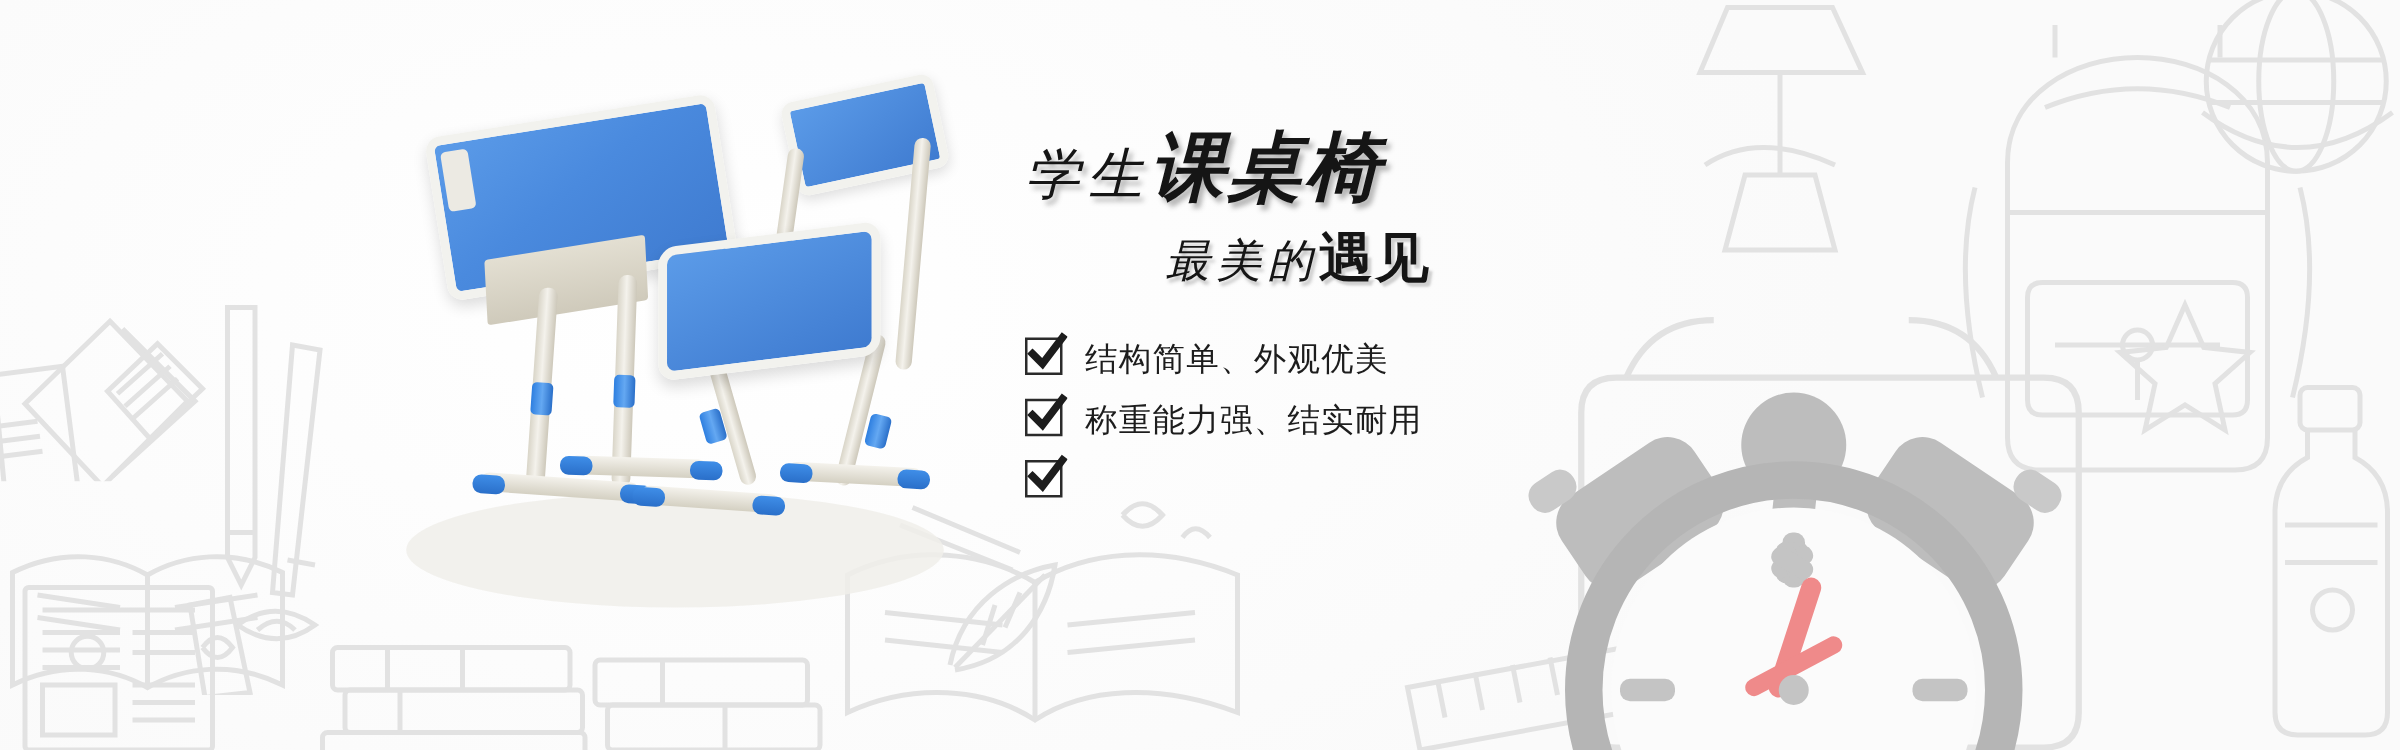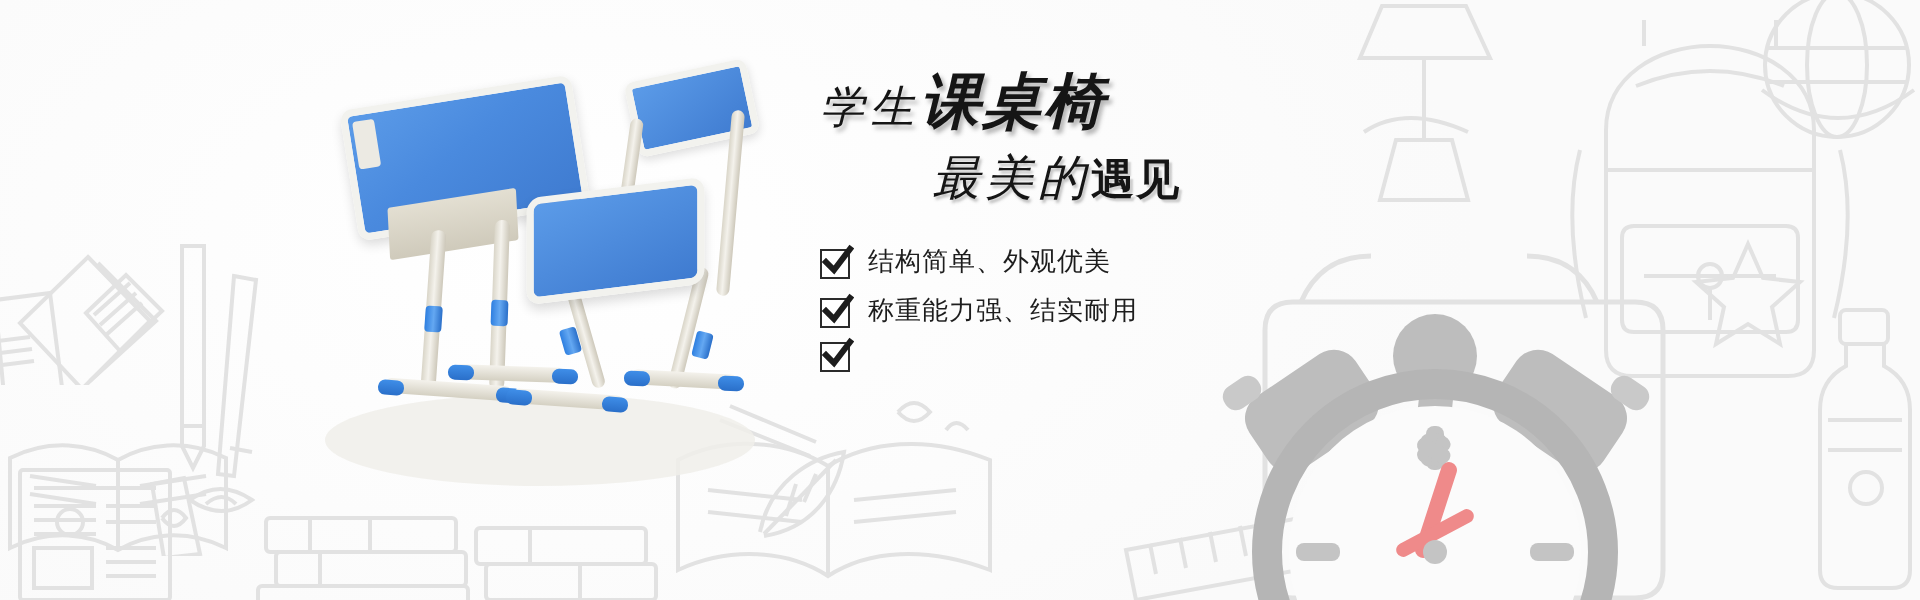--- a/index.html
+++ b/index.html
@@ -70,41 +70,41 @@
     background:linear-gradient(160deg,#5b9be8,#3f7bd0);
     border:7px solid #f2f2ee;border-radius:14px;transform:rotate(-7deg) skewX(-7deg);
     box-shadow:0 6px 12px rgba(0,0,0,.14);
   }
   .chair-rail{
     position:absolute;width:13px;background:linear-gradient(90deg,#d9d5c8,#f4f2ec 45%,#cdc8ba);
     border-radius:7px;
   }
 
   
-  .copy{position:absolute;left:820px;top:72px;width:480px;}
+  .copy{position:absolute;left:820px;top:104px;width:480px;}
   .head-line1{
     font-family:"Liberation Serif","DejaVu Serif",serif;
     font-size:56px;line-height:1;color:#151515;white-space:nowrap;
     text-shadow:3px 4px 4px rgba(90,90,90,.45);
   }
   .head-line1 .pre{font-size:44px;letter-spacing:6px;font-style:italic;}
   .head-line1 .key{font-size:60px;font-weight:bold;font-style:italic;letter-spacing:2px;}
   .head-line2{
     margin-top:14px;padding-left:112px;white-space:nowrap;
     font-family:"Liberation Serif","DejaVu Serif",serif;color:#151515;
   }
-  .head-line2 .pre{font-size:48px;font-style:italic;letter-spacing:5px;text-shadow:2px 3px 3px rgba(90,90,90,.4);}
+  .head-line2 .pre{font-size:36px;font-style:italic;letter-spacing:5px;text-shadow:2px 3px 3px rgba(90,90,90,.4);}
   .head-line2 .key{
     font-family:"Liberation Sans","DejaVu Sans",sans-serif;
     font-size:43px;font-weight:bold;letter-spacing:2px;
     text-shadow:3px 3px 2px rgba(120,120,120,.35);
   }
 
   .features{margin-top:34px;}
-  .feat{display:flex;align-items:flex-end;margin-bottom:14px;}
+  .feat{display:flex;align-items:flex-start;margin-bottom:14px;}
   .cbox{
     width:26px;height:26px;border:2px solid #2b2b2b;margin-right:18px;
     position:relative;flex:none;background:#fff;
   }
   .cbox svg{position:absolute;left:-2px;top:-8px;}
   .feat-txt{font-size:26px;color:#1d1d1d;letter-spacing:1px;white-space:nowrap;}
 </style>
 </head>
 <body>
 

